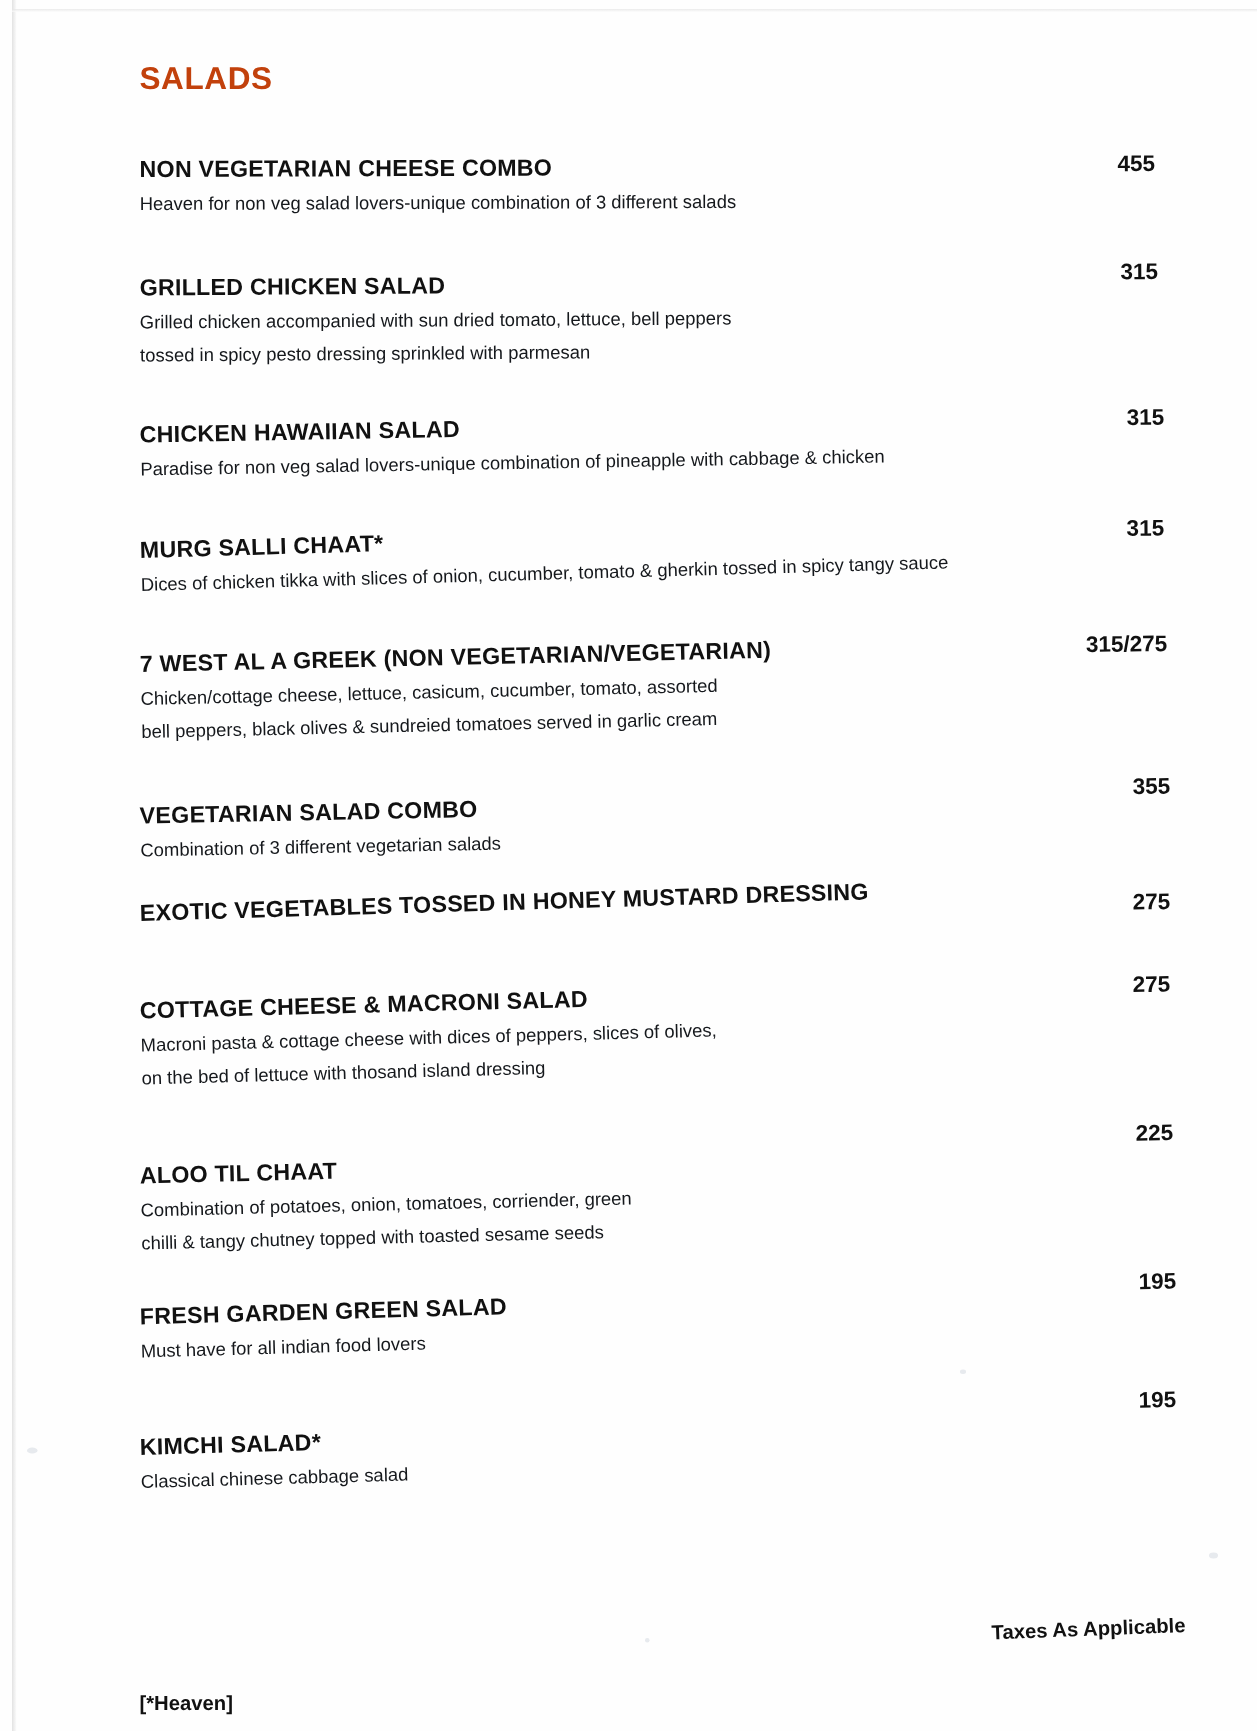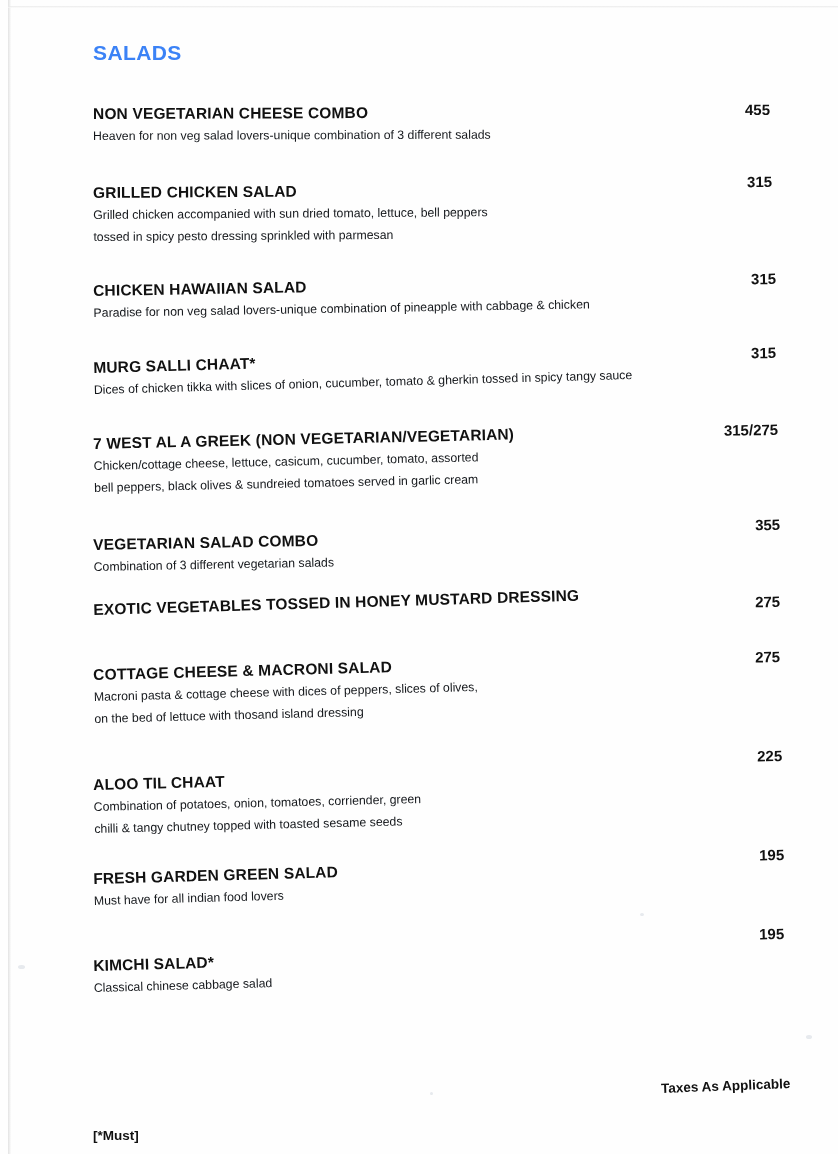--- a/index.html
+++ b/index.html
@@ -46,21 +46,21 @@
     border-radius: 50%;
     opacity: .5;
   }
 
   .section-title {
     position: absolute;
     left: 93px;
     top: 41px;
     font-size: 21px;
     font-weight: bold;
-    color: #3b82f6;
+    color: #c2410c;
     letter-spacing: .4px;
   }
 
   .items {
     position: absolute;
     left: 0;
     top: 0;
     width: 838px;
   }
 
@@ -175,14 +175,14 @@
       </div>
       <div class="item-price" style="left: 0px; top: 846px; width: 784px; transform: rotate(-1deg); transform-origin: right top;">195</div>
       <div class="item" style="left: 93px; top: 957px; transform: rotate(-1.6deg); transform-origin: left top;">
         <div class="item-name">KIMCHI SALAD*</div>
         <div class="item-desc-line" style="top: 24px;">Classical chinese cabbage salad</div>
       </div>
       <div class="item-price" style="left: 0px; top: 925px; width: 784px; transform: rotate(-1.1deg); transform-origin: right top;">195</div>
     </div>
 
   <div class="taxes" id="taxes-note" style="left: 0px; width: 790px; top: 1076px; text-align: right; transform: rotate(-2.2deg); transform-origin: right top;">Taxes As Applicable</div>
-  <div class="spicy-note">[*Must]</div>
+  <div class="spicy-note">[*Heaven]</div>
 </div>
 
 </body></html>

